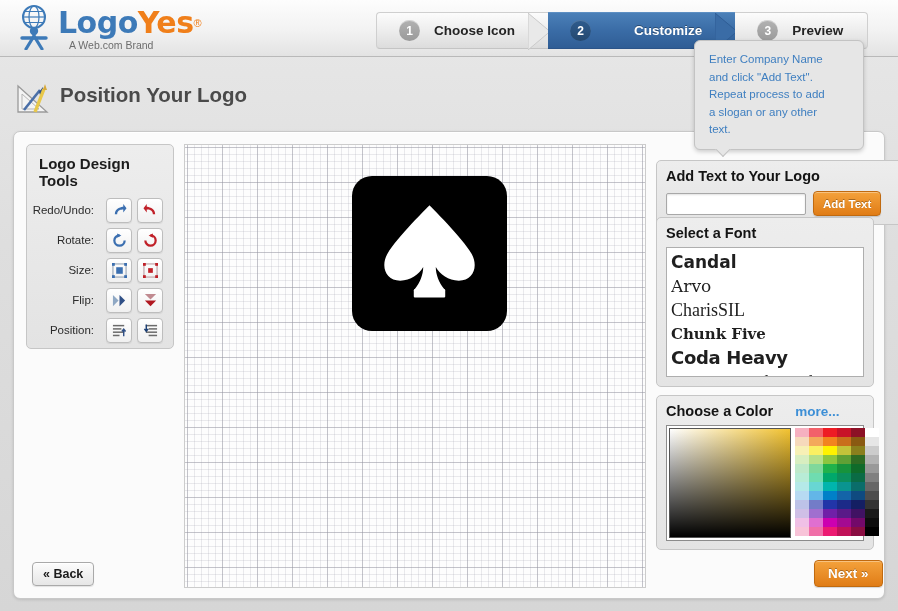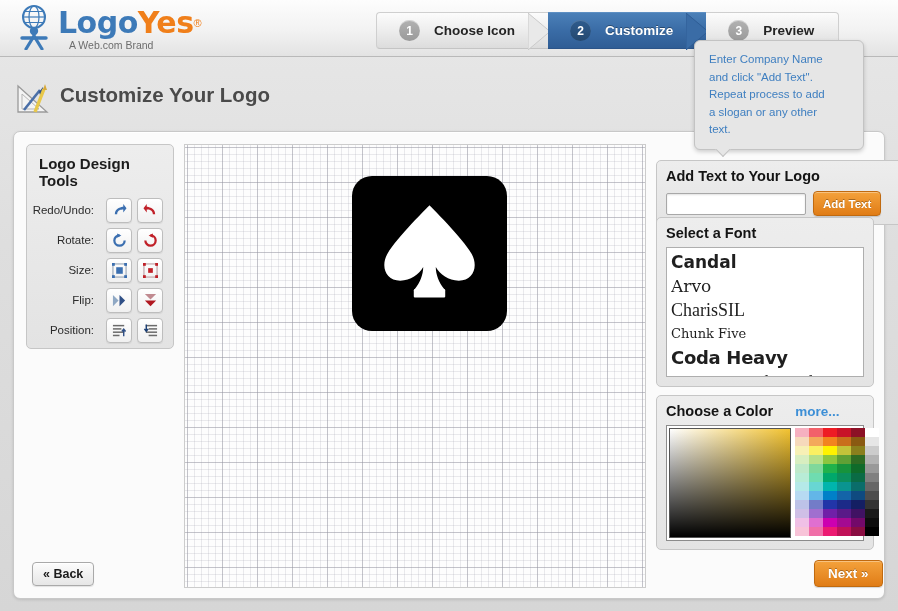--- a/index.html
+++ b/index.html
@@ -73,21 +73,21 @@
   .num.gray {
     background: linear-gradient(180deg,#b2b2b2 0%, #9a9a9a 100%);
     box-shadow: inset 0 1px 0 rgba(255,255,255,.45);
   }
   .num.blue {
     background: linear-gradient(180deg,#2f5c8e 0%, #24486f 100%);
     box-shadow: inset 0 1px 0 rgba(255,255,255,.18);
   }
   .step-label { font-size:13.5px; font-weight:bold; white-space:nowrap; }
   .step.inactive .step-label { color:#242424; }
-  .step.active   .step-label { color:#ffffff; text-shadow:0 -1px 0 rgba(0,0,0,.35); }
+  .step.active   .step-label { color:#ffffff; text-shadow:0 -1px 0 rgba(0,0,0,.35);margin-left:29px; }
 
   
   .tooltip {
     position:absolute; left:694px; top:40px; width:142px;
     background:#e6e6e6;
     border:1px solid #c3c3c3; border-radius:6px;
     padding:10px 12px 10px 14px;
     box-shadow:0 2px 4px rgba(0,0,0,.18);
     z-index:30;
   }
@@ -214,21 +214,21 @@
     background:#ffffff; border:1px solid #aeaeae;
     box-sizing:border-box; padding:2px 0 0 4px;
   }
   .font-item {
     font-size:17px; color:#1f1f1f; line-height:24px;
     white-space:nowrap; overflow:hidden;
   }
   .f-arvo    { font-family:"DejaVu Serif", serif; font-weight:normal; font-size:17px;}
   .f-candal  { font-family:"DejaVu Sans", sans-serif; font-weight:bold; font-size:17px;}
   .f-charis  { font-family:"Liberation Serif", serif; font-size:18px;}
-  .f-chunk   { font-family:"DejaVu Serif", serif; font-weight:normal; font-size:13px;}
+  .f-chunk   { font-family:"DejaVu Serif", serif; font-weight:bold; font-size:15px;}
   .f-coda    { font-family:"DejaVu Sans", sans-serif; font-weight:bold; font-size:18px; letter-spacing:-0.3px;}
   .f-garamond{ font-family:"Liberation Serif", serif; font-size:17px;}
 
   .color-head { display:flex; align-items:baseline; }
   .more-link {
     margin-left:22px; color:#3d8fd6; font-size:13.5px; font-weight:bold;
     text-decoration:none; cursor:pointer;
   }
   .color-body {
     margin-top:6px; height:116px;
@@ -326,21 +326,21 @@
 
   <div class="page-title-bar">
     <svg class="title-icon" viewBox="0 0 38 38">
       <polygon points="4,33 33,33 4,7" fill="#f4f4f4" stroke="#9a9a9a" stroke-width="1.3"></polygon>
       <polygon points="8,30 25,30 8,15" fill="none" stroke="#b5b5b5" stroke-width="1"></polygon>
       <line x1="10" y1="31" x2="26" y2="11" stroke="#4a6fa8" stroke-width="2.6"></line>
       <polygon points="25,13 29,8 30,14 26,16" fill="#2f4f86"></polygon>
       <line x1="21" y1="33" x2="30" y2="10" stroke="#e8c84a" stroke-width="3.4"></line>
       <polygon points="29,11 31,5 33,11" fill="#d8a93a"></polygon>
     </svg>
-    <div class="page-title">Customize Your Logo</div>
+    <div class="page-title">Position Your Logo</div>
   </div>
 
   <div class="card">
 
     <div class="tools">
       <h3>Logo Design Tools</h3>
 
       <div class="tool-row">
         <span class="tool-label">Redo/Undo:</span>
         <span class="tbtn">

